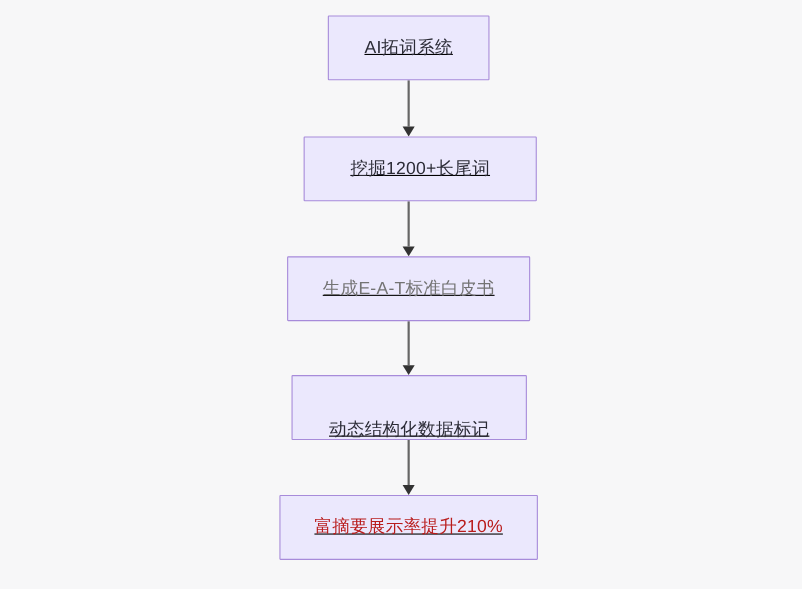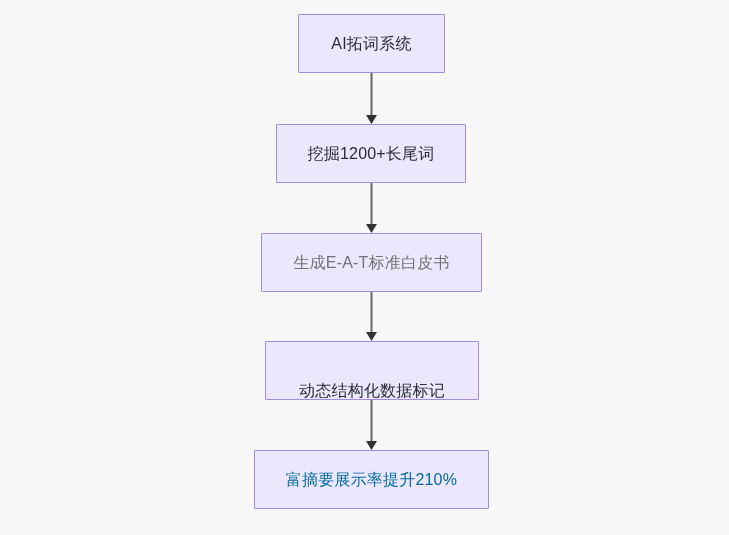--- a/index.html
+++ b/index.html
@@ -31,20 +31,21 @@
   .flow-node {
     position: absolute;
     box-sizing: border-box;
     background: #ebe8fd;
     border: 1.8px solid #a78bda;
     border-radius: 1px;
     display: flex;
     align-items: center;
     justify-content: center;
     text-align: center;
+    text-decoration: underline;
   }
   .flow-node .node-label {
     font-size: 16px;
     line-height: 1.2;
     color: #2b2b36;
     letter-spacing: 0.2px;
     white-space: nowrap;
     font-weight: 400;
   }
 </style>
@@ -68,27 +69,27 @@
         <path d="M 366 332 L 377 332 L 371.5 341 z" fill="#333333"></path>
         <line x1="371.5" y1="400" x2="371.5" y2="441" stroke="#666666" stroke-width="2"></line>
         <path d="M 366 441 L 377 441 L 371.5 450 z" fill="#333333"></path>
       </g>
   </svg>
 
   <div id="nodes-group">
       <div class="flow-node" style="left: 298px; top: 14px; width: 147px; height: 59px; background: rgb(235, 232, 253); border-color: rgb(167, 139, 218);">
         <span class="node-label" style="color: rgb(43, 43, 54);">AI拓词系统</span>
       </div>
-      <div class="flow-node" style="left: 276px; top: 124px; width: 190px; height: 59px; background: rgb(235, 232, 253); border-color: rgb(167, 139, 218);">
+      <div class="flow-node" style="left: 276px; top: 124px; width: 212px; height: 59px; background: rgb(235, 232, 253); border-color: rgb(167, 139, 218);">
         <span class="node-label" style="color: rgb(43, 43, 54);">挖掘1200+长尾词</span>
       </div>
       <div class="flow-node" style="left: 261px; top: 233px; width: 221px; height: 59px; background: rgb(235, 232, 253); border-color: rgb(167, 139, 218);">
         <span class="node-label" style="color: #737373;">生成E-A-T标准白皮书</span>
       </div>
       <div class="flow-node" style="left: 265px; top: 341px; width: 214px; height: 59px; background: rgb(235, 232, 253); border-color: rgb(167, 139, 218);">
         <span class="node-label" style="color: rgb(43, 43, 54); margin-top: 40px;">动态结构化数据标记</span>
       </div>
       <div class="flow-node" style="left: 254px; top: 450px; width: 235px; height: 59px; background: rgb(235, 232, 253); border-color: rgb(167, 139, 218);">
-        <span class="node-label" style="color: #0369a1;">富摘要展示率提升210%</span>
+        <span class="node-label" style="color: #b91c1c;">富摘要展示率提升210%</span>
       </div>
     </div>
 
 </div>
 
 </body></html>

